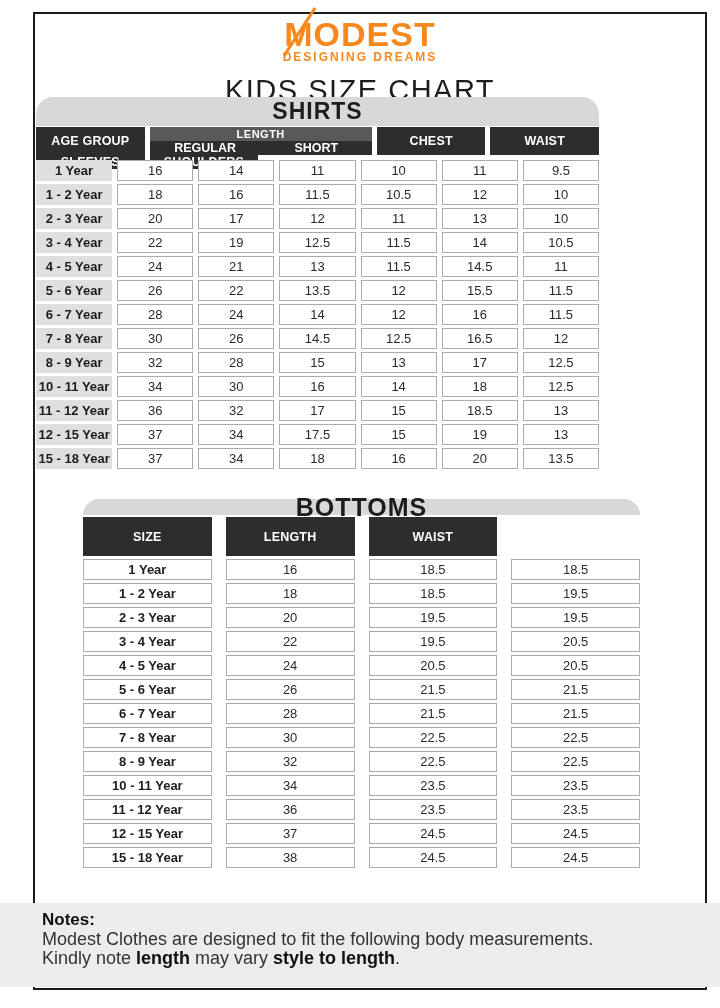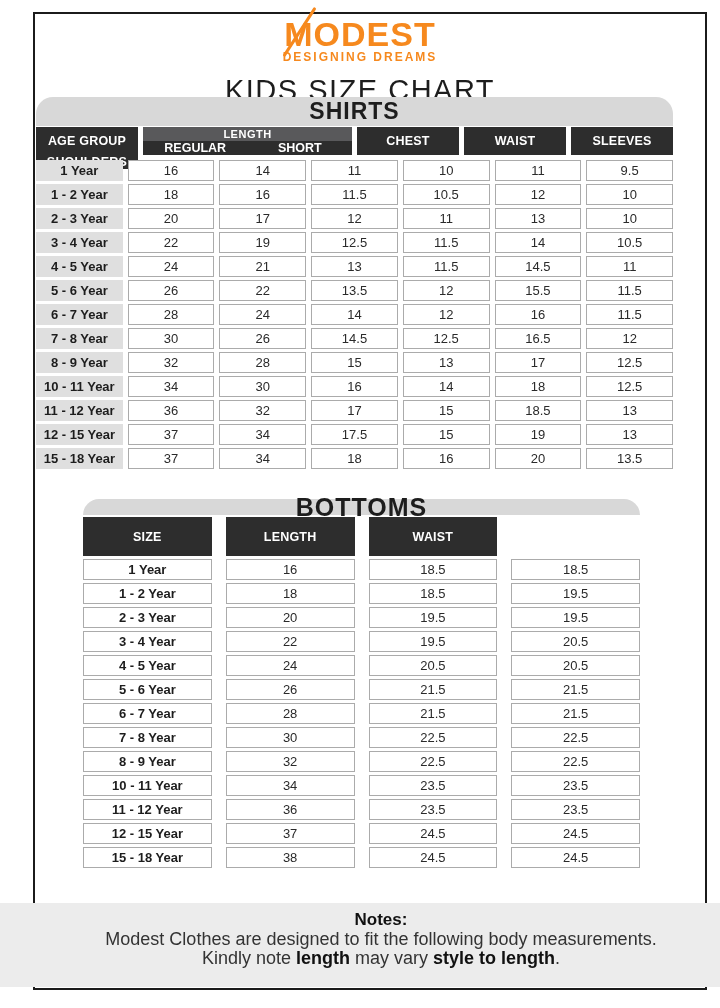--- a/index.html
+++ b/index.html
@@ -13,42 +13,42 @@
   .logo-text{position:relative;display:inline-block;font-size:34px;font-weight:600;letter-spacing:1px;color:#F6891E;line-height:40px;}
   .swoosh{position:absolute;left:15px;top:-11px;width:3px;height:58px;background:#F6891E;border-radius:2px;transform:rotate(33deg);}
   .tagline{font-size:12px;font-weight:700;letter-spacing:2px;color:#F6891E;text-align:right;margin-top:-4px;}
   .page-title{font-size:29px;font-weight:500;letter-spacing:1.5px;color:#1d1d1d;line-height:30px;margin-top:10px;}
 
   
   .secbar{background:#D8D8D8;border-radius:17px 17px 0 0;display:flex;align-items:center;justify-content:center;
           font-weight:800;color:#1d1d1d;letter-spacing:1px;}
 
   
-  .shirts{position:absolute;top:97px;left:36px;width:637px;}
+  .shirts{position:absolute;top:97px;left:36px;width:563px;}
   .shirts .secbar{height:29px;font-size:23px;}
-  .sh-head{display:grid;grid-template-columns:repeat(6,1fr);column-gap:5px;margin-top:1px;height:30px;text-align:right;}
+  .sh-head{display:grid;grid-template-columns:repeat(5,1fr);column-gap:5px;margin-top:1px;height:30px;text-align:right;}
   .hcell{background:#2D2D2D;color:#ffffff;font-weight:700;font-size:12.5px;display:flex;align-items:center;justify-content:center;letter-spacing:0.2px;}
   .lengroup{grid-column:2/4;display:flex;flex-direction:column;}
   .len-top{background:#59595B;color:#fff;font-weight:700;font-size:11px;height:14px;display:flex;align-items:center;justify-content:center;letter-spacing:0.5px;}
   .len-bottom{background:#2D2D2D;color:#fff;flex:1;display:flex;}
   .len-bottom span{flex:1;display:flex;align-items:center;justify-content:center;font-weight:700;font-size:12.5px;}
   .srow{display:grid;grid-template-columns:repeat(7,1fr);column-gap:5px;margin-top:3px;height:21px;}
   .acell{background:#DFDFDF;font-weight:700;font-size:13px;color:#1d1d1d;display:flex;align-items:center;justify-content:center;}
   .vcell{background:#ffffff;border:1px solid #ABABAB;font-size:13px;color:#2a2a2a;display:flex;align-items:center;justify-content:center;}
 
   
   .bottoms{position:absolute;top:499px;left:83px;width:557px;}
   .bottoms .secbar{height:16px;font-size:25px;}
   .bt-head{display:grid;grid-template-columns:repeat(4,1fr);column-gap:14px;margin-top:2px;height:39px;}
   .brow{display:grid;grid-template-columns:repeat(4,1fr);column-gap:14px;margin-top:3px;height:21px;}
   .bcell{background:#ffffff;border:1px solid #ABABAB;font-size:13px;color:#2a2a2a;display:flex;align-items:center;justify-content:center;}
   .bcell.size{font-weight:700;color:#1d1d1d;}
 
   
-  .notes{position:absolute;top:903px;left:0;width:720px;height:84px;background:#ECECEC;box-sizing:border-box;padding:7px 0 0 42px;text-align:center;}
+  .notes{position:absolute;top:903px;left:0;width:720px;height:84px;background:#ECECEC;box-sizing:border-box;padding:7px 0 0 42px;}
   .notes-title{font-size:17px;font-weight:800;color:#111;line-height:20px;}
   .note-line{font-size:18px;color:#333;line-height:19px;}
   .note-line b{color:#111;}
 </style>
 </head>
 <body>
 
 <div class="page">
   <div class="frame"></div>
 

